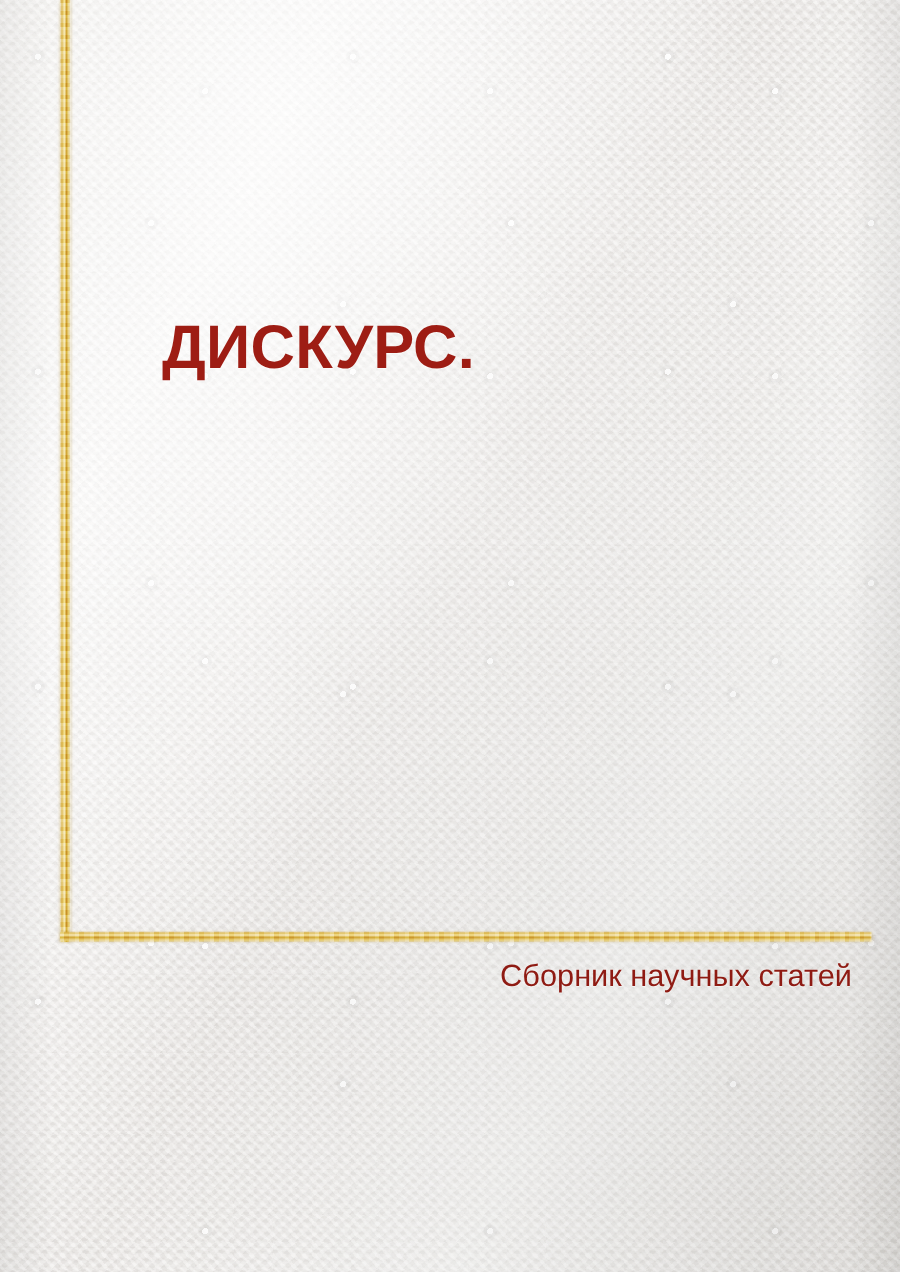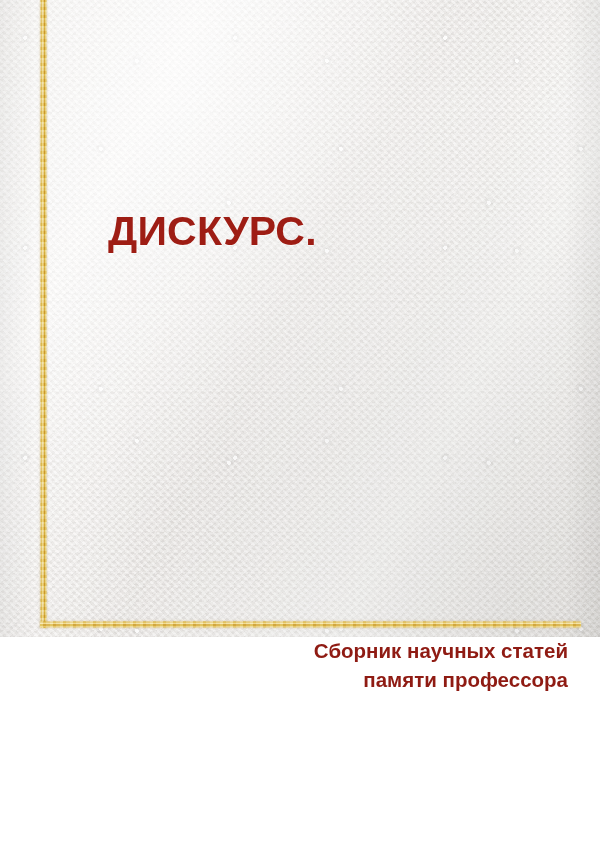--- a/index.html
+++ b/index.html
@@ -10,21 +10,21 @@
   body {
     width: 600px;
     height: 848px;
     overflow: hidden;
     font-family: "Liberation Sans", sans-serif;
   }
 
   .cover {
     position: relative;
     width: 600px;
-    height: 637px;
+    height: 848px;
     box-sizing: border-box;
     background-color: #f2f0ee;
     background-image:
       
       radial-gradient(circle at 12% 18%, rgba(255,255,255,0.9) 0 2px, rgba(0,0,0,0.035) 2px 4px, transparent 5px),
       radial-gradient(circle at 42% 62%, rgba(255,255,255,0.85) 0 2px, rgba(0,0,0,0.03) 2px 4px, transparent 5px),
       radial-gradient(circle at 72% 32%, rgba(255,255,255,0.85) 0 2px, rgba(0,0,0,0.03) 2px 4px, transparent 5px),
       radial-gradient(circle at 88% 78%, rgba(255,255,255,0.85) 0 2px, rgba(0,0,0,0.03) 2px 4px, transparent 5px),
       repeating-linear-gradient(52deg, rgba(0,0,0,0.020) 0 1px, rgba(255,255,255,0.28) 1px 3px, rgba(0,0,0,0.014) 3px 5px),
       repeating-linear-gradient(-38deg, rgba(0,0,0,0.018) 0 1px, rgba(255,255,255,0.24) 1px 4px, rgba(0,0,0,0.012) 4px 6px),
@@ -121,37 +121,36 @@
     position: absolute;
     right: 32px;
     top: 636px;
     width: 420px;
     text-align: right;
   }
   .subtitle-line {
     color: #8f1b13;
     font-size: 20.5px;
     line-height: 29px;
-    font-weight: bold;
+    font-weight: normal;
     white-space: nowrap;
     text-shadow: 0 1px 0 rgba(255,255,255,0.45);
   }
 </style>
 </head>
 <body>
 
 <div class="cover">
 
   <div class="sheen"></div>
 
   <div class="gold-v"></div>
   <div class="gold-h"></div>
 
   <div class="title-block">
     <div class="title-line">ДИСКУРС.</div>
   </div>
 
   <div class="subtitle-block">
     <div class="subtitle-line">Сборник научных статей</div>
-    <div class="subtitle-line">памяти профессора</div>
   </div>
 
 </div>
 
 </body></html>

